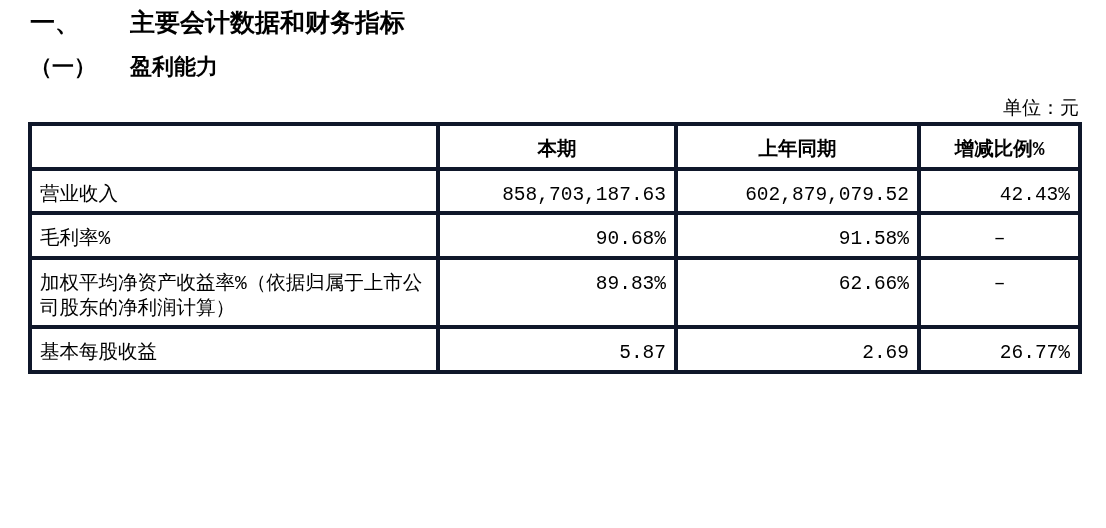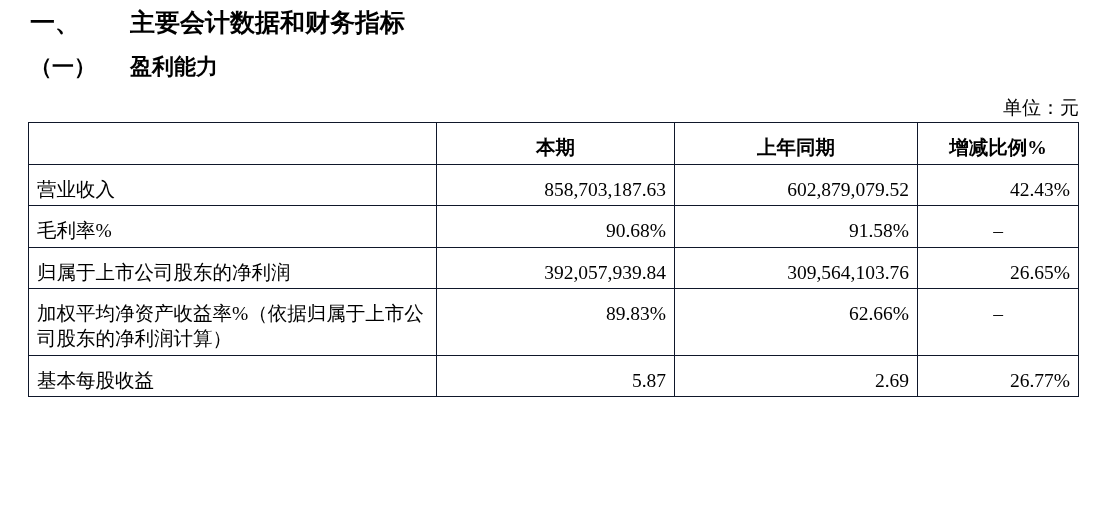--- a/index.html
+++ b/index.html
@@ -13,20 +13,21 @@
     font-family: "Liberation Serif", "DejaVu Serif", serif;
     color: #000000;
     position: relative;
     overflow: hidden;
   }
   .page {
     position: relative;
     width: 1106px;
     height: 528px;
     box-sizing: border-box;
+    font-family: Liberation Mono, monospace;
   }
   .heading-1 {
     position: absolute;
     left: 30px;
     top: 6px;
     font-size: 25px;
     font-weight: bold;
     letter-spacing: 0px;
     white-space: nowrap;
   }
@@ -56,21 +57,21 @@
   table.fin {
     position: absolute;
     left: 28px;
     top: 122px;
     width: 1050px;
     border-collapse: collapse;
     table-layout: fixed;
     font-size: 19.5px;
   }
   table.fin td, table.fin th {
-    border: 1px solid #0f172a;
+    border: 4px solid #0f172a;
     padding: 12px 8px 3px 8px;
     vertical-align: top;
     line-height: 1.30;
     font-weight: normal;
     margin-left: 20px;
   }
   table.fin thead th {
     text-align: center;
     font-weight: bold;
     height: 26px;
@@ -129,26 +130,20 @@
         <td class="num">858,703,187.63</td>
         <td class="num">602,879,079.52</td>
         <td class="num">42.43%</td>
       </tr>
       <tr>
         <td class="label">毛利率%</td>
         <td class="num">90.68%</td>
         <td class="num">91.58%</td>
         <td class="dash">–</td>
       </tr>
-      <tr>
-        <td class="label">归属于上市公司股东的净利润</td>
-        <td class="num">392,057,939.84</td>
-        <td class="num">309,564,103.76</td>
-        <td class="num">26.65%</td>
-      </tr>
       <tr class="row-tall">
         <td class="label">加权平均净资产收益率%（依据归属于上市公司股东的净利润计算）</td>
         <td class="num">89.83%</td>
         <td class="num">62.66%</td>
         <td class="dash">–</td>
       </tr>
       <tr>
         <td class="label">基本每股收益</td>
         <td class="num">5.87</td>
         <td class="num">2.69</td>

